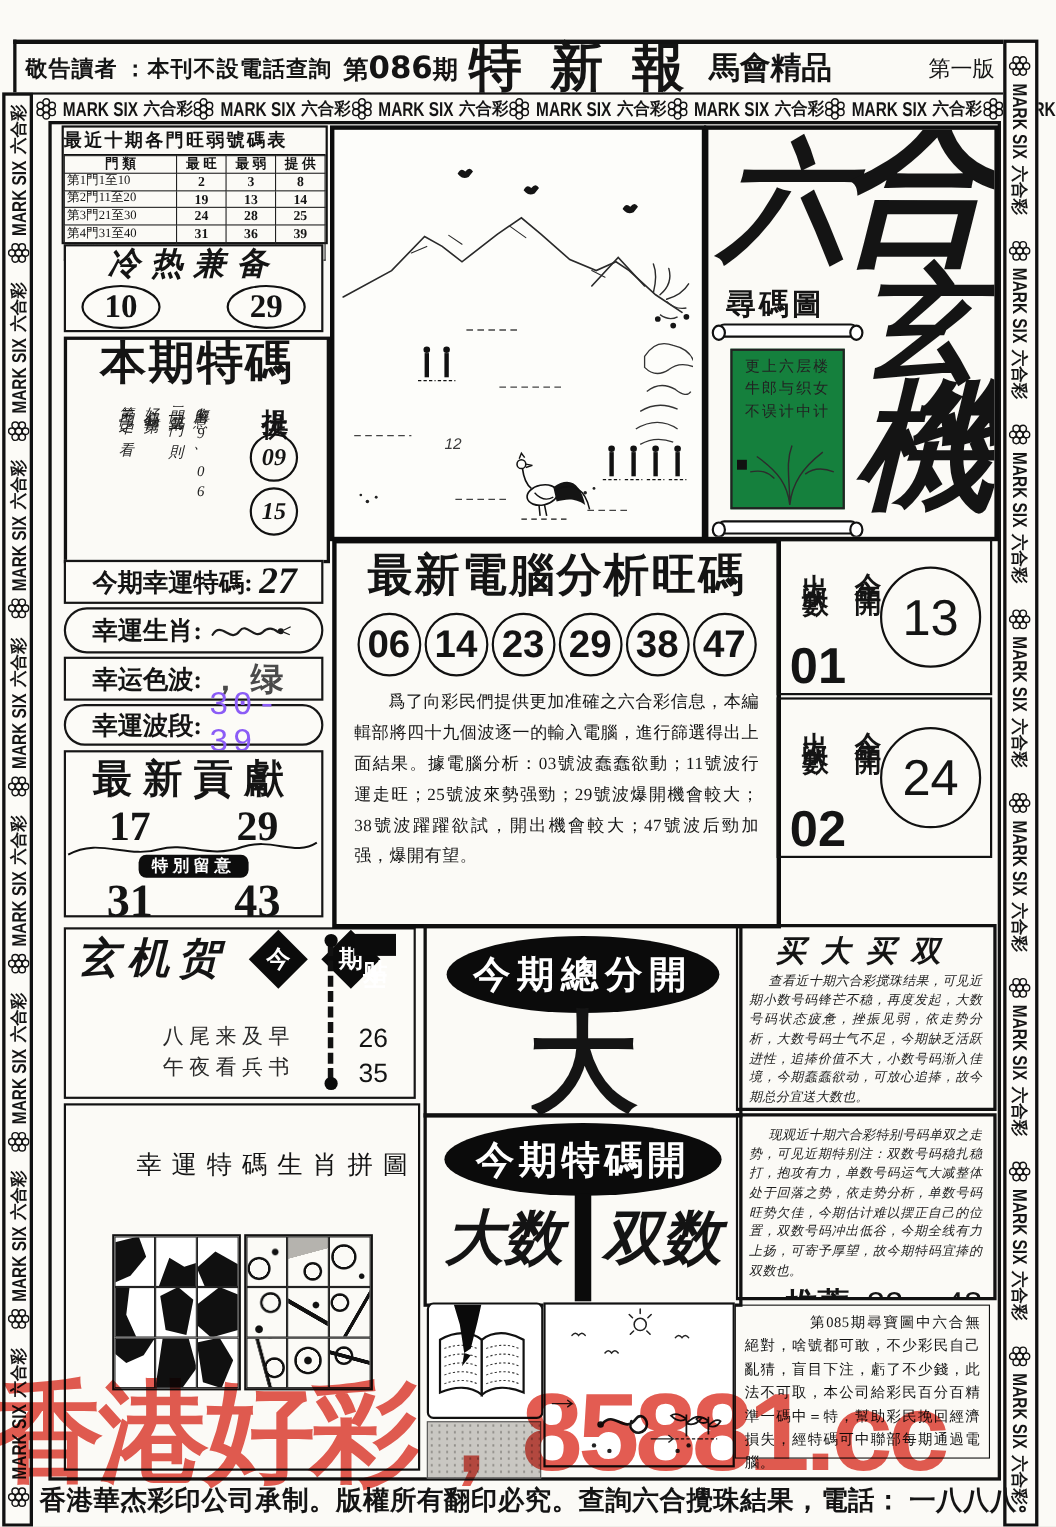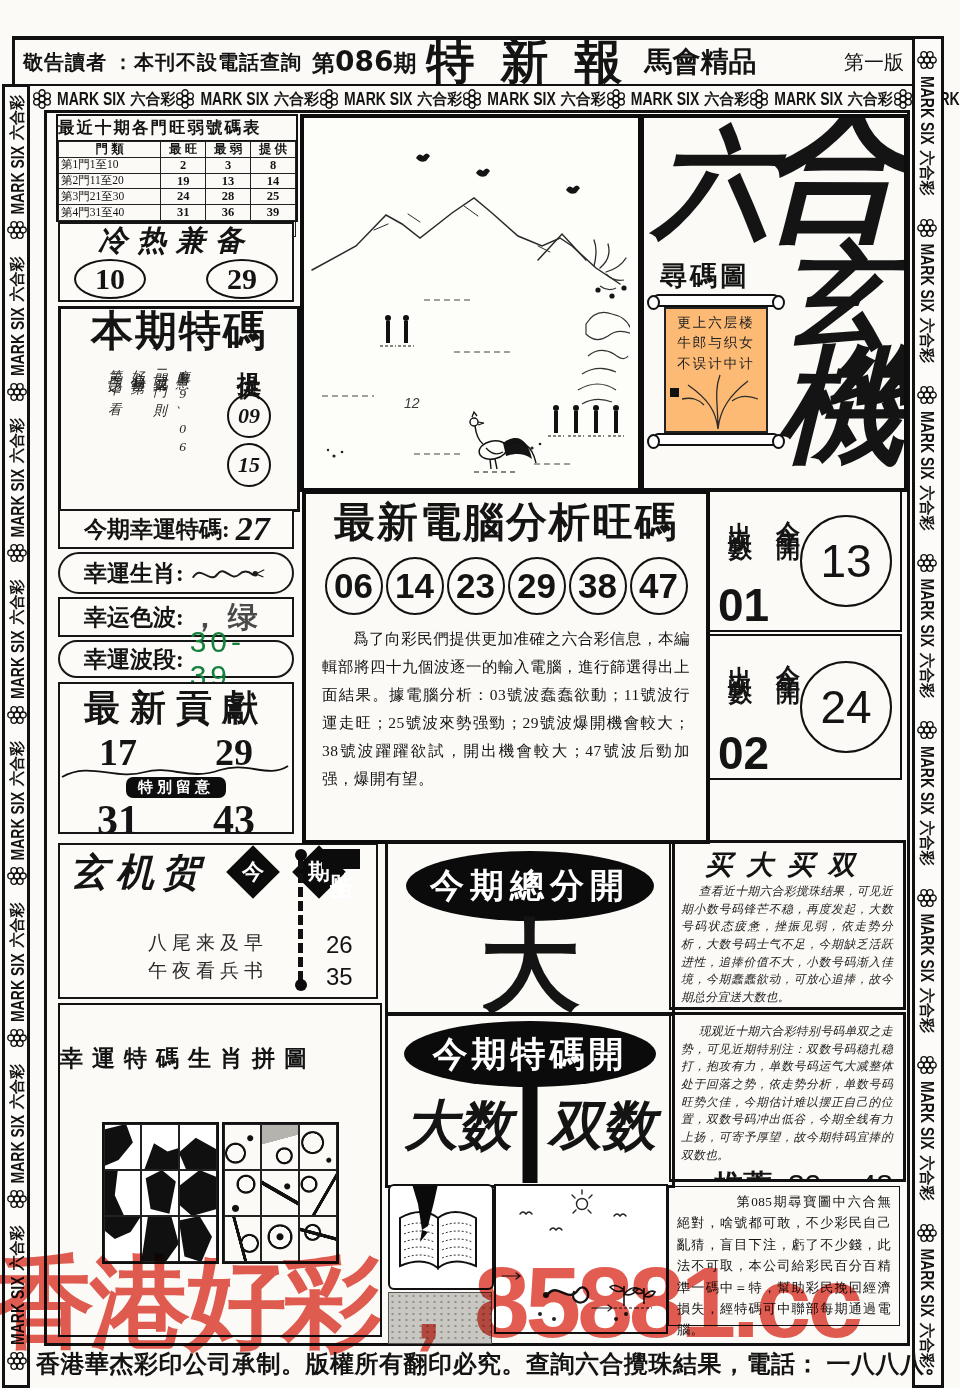--- a/index.html
+++ b/index.html
@@ -86,21 +86,21 @@
   .mys-div{position:absolute;left:238px;top:14px;bottom:16px;border-left:5px dashed #111;}
   .mys-div::before,.mys-div::after{content:"";position:absolute;left:-8px;width:12px;height:12px;background:#0b0b0b;border-radius:50%;}
   .mys-div::before{top:-10px;} .mys-div::after{bottom:-10px;}
   .tieshi{position:absolute;left:262px;top:4px;background:#0c0c0c;color:#fff;font-size:22px;font-weight:700;
           writing-mode:vertical-rl;text-orientation:upright;padding:5px 4px;letter-spacing:5px;}
   .tnum{position:absolute;left:266px;font-size:24px;font-family:"Liberation Sans","DejaVu Sans",sans-serif;}
   .tnum.n1{top:86px;} .tnum.n2{top:118px;}
 
   
   .puz{left:58px;top:1003px;width:320px;height:330px;border:2.5px solid #111;}
-  .puz-title{font-size:23px;font-weight:700;letter-spacing:9px;text-align:left;margin-top:38px;white-space:nowrap;}
+  .puz-title{font-size:23px;font-weight:400;letter-spacing:9px;text-align:right;margin-top:38px;white-space:nowrap;margin-left:44px;}
   .puz-grids{display:flex;justify-content:center;gap:3px;margin-top:48px;}
   .pz{display:grid;grid-template-columns:repeat(3,1fr);grid-template-rows:repeat(3,1fr);width:117px;height:142px;border:2px solid #111;box-sizing:border-box;}
   .pz > div{border:1px solid #222;position:relative;overflow:hidden;background:#fff;}
   .pzL > div::after{content:"";position:absolute;inset:-1px;background:#101010;clip-path:var(--cp);}
   .pzL > div:nth-child(1){--cp:polygon(0 12%,60% 0,78% 40%,40% 78%,0 92%);}
   .pzL > div:nth-child(2){--cp:polygon(8% 100%,34% 42%,70% 60%,100% 52%,100% 100%);}
   .pzL > div:nth-child(3){--cp:polygon(0 62%,45% 30%,100% 55%,100% 100%,20% 100%);}
   .pzL > div:nth-child(4){--cp:polygon(0 0,38% 0,30% 55%,55% 100%,0 100%);}
   .pzL > div:nth-child(5){--cp:polygon(12% 18%,55% 0,92% 25%,75% 95%,25% 85%);}
   .pzL > div:nth-child(6){--cp:polygon(0 35%,55% 0,100% 15%,100% 85%,35% 100%,0 75%);}
@@ -123,21 +123,21 @@
   .hx{position:absolute;font-weight:900;line-height:.9;font-style:italic;}
   .hx1{left:10px;top:14px;font-size:118px;}
   .hx2{right:-2px;top:-10px;font-size:146px;}
   .hx3{right:10px;top:128px;font-size:112px;}
   .hx4{right:-2px;top:232px;font-size:128px;}
   .seal{position:absolute;left:16px;top:140px;font-size:27px;font-weight:900;letter-spacing:3px;}
   .scroll{position:absolute;left:8px;top:176px;width:128px;height:182px;}
   .roller{height:13px;border:2px solid #111;border-radius:7px;position:relative;background:#fff;box-sizing:border-box;}
   .roller::before,.roller::after{content:"";position:absolute;top:-1px;width:9px;height:11px;border:2px solid #111;border-radius:50%;background:#fff;}
   .roller::before{left:-7px;} .roller::after{right:-7px;}
-  .scroll-panel{margin:0 12px;height:126px;border:2px solid #222;position:relative;box-sizing:border-box;background:#fdba74;}
+  .scroll-panel{margin:10px 12px;height:146px;border:2px solid #222;position:relative;box-sizing:border-box;background:#15803d;}
   .scroll-poem{font-size:13.5px;text-align:center;letter-spacing:2px;line-height:1.5;margin-top:4px;color:#222;}
   .scroll-sq{position:absolute;left:4px;bottom:34px;width:9px;height:9px;background:#111;}
 
   
   .comp{left:302px;top:490px;width:400px;height:346px;border:4.5px solid #0c0c0c;overflow:hidden;}
   .comp-title{font-size:41px;font-weight:900;text-align:center;letter-spacing:2px;margin-top:6px;line-height:1.1;}
   .comp-circles{display:flex;justify-content:center;gap:3px;margin-top:12px;}
   .comp-oc{width:58px;height:58px;font-size:35px;font-weight:700;border-width:2.5px;font-family:"Liberation Sans","DejaVu Sans",sans-serif;}
   .comp-text{padding:10px 16px 0 16px;font-size:15.5px;line-height:1.8;text-align:justify;text-indent:2em;letter-spacing:.5px;}
 
@@ -656,21 +656,21 @@
       <circle cx="80" cy="16" r="3.4" fill="#1b1b1b"></circle>
       <path d="M83,15 l8,-4 m-8,6 l7,3" stroke="#1b1b1b" stroke-width="1.4" fill="none"></path>
     </svg>
   </div>
   <div class="abs bx lrow" style="top:597px;height:40px;">
     <span class="lab">幸运色波:</span>
     <span class="lval" style="color:#4a4a4a;letter-spacing:8px;">，绿</span>
   </div>
   <div class="abs bx lrow" style="top:640px;height:38px;border-radius:19px;">
     <span class="lab">幸運波段:</span>
-    <span class="lval" style="color:#15803d;letter-spacing:4px;font-family:Liberation Sans, sans-serif;font-weight:400;">30-39</span>
+    <span class="lval" style="color:#8b5cf6;letter-spacing:4px;font-family:Liberation Mono, monospace;font-weight:400;">30-39</span>
   </div>
 
   <div class="abs bx contrib">
     <div class="co-title">最新貢獻</div>
     <div class="co-nums">
       <svg class="co-wave" width="230" height="28" viewBox="0 0 230 28">
         <path d="M2,20 C30,4 55,24 85,15 C110,8 130,24 160,13 C188,4 208,22 228,9" fill="none" stroke="#111" stroke-width="1.8"></path>
       </svg>
       <span>17</span>
         <span>29</span>

